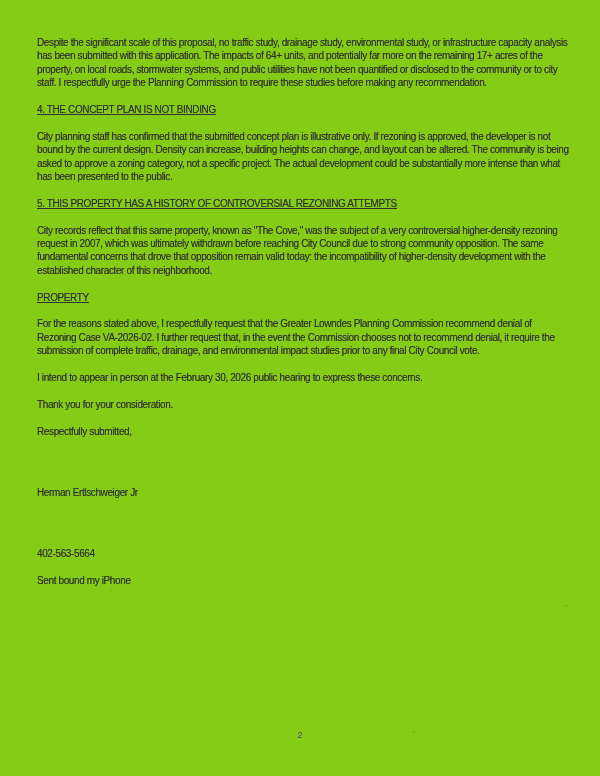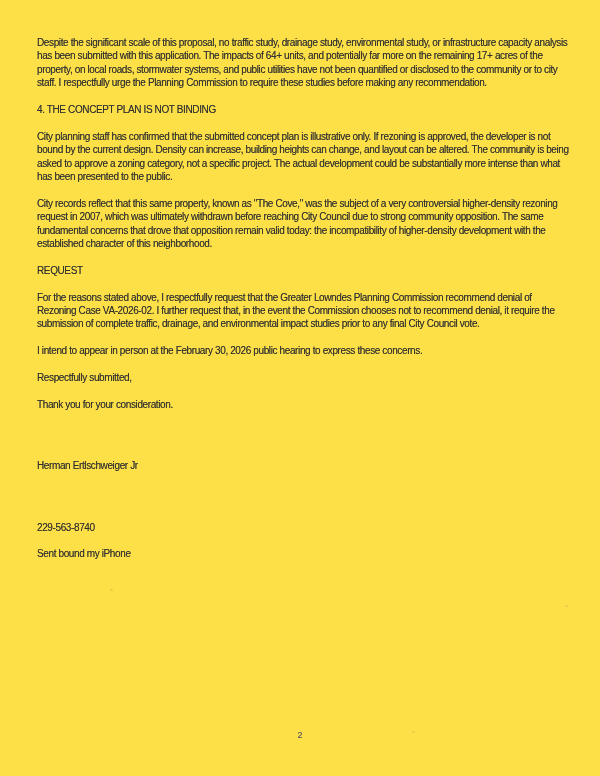--- a/index.html
+++ b/index.html
@@ -8,21 +8,21 @@
     width: 600px;
     height: 776px;
     background: #ffffff;
     overflow: hidden;
   }
 
   .scan-page {
     position: relative;
     width: 600px;
     height: 776px;
-    background: #fde047;
+    background: #84cc16;
     font-family: "Liberation Sans", "DejaVu Sans", sans-serif;
     color: #303030;
   }
 
   .letter-body {
     position: absolute;
     left: 37px;
     top: 36px;
     width: 533px;
     font-size: 10px;
@@ -32,20 +32,21 @@
   }
 
   .para {
     margin: 0 0 13.4px 0;
   }
 
   .heading {
     margin: 0 0 13.4px 0;
     font-weight: normal;
     font-size: 10px;
+    text-decoration: underline;
   }
 
   .sig-block {
     margin: 0 0 13.4px 0;
   }
 
   .sig-line {
     display: block;
     margin-top: 48px;
   }
@@ -77,36 +78,37 @@
 <div class="scan-page">
 
   <div class="letter-body">
 
     <p class="para">Despite the significant scale of this proposal, no traffic study, drainage study, environmental study, or infrastructure capacity analysis has been submitted with this application. The impacts of 64+ units, and potentially far more on the remaining 17+ acres of the property, on local roads, stormwater systems, and public utilities have not been quantified or disclosed to the community or to city staff. I respectfully urge the Planning Commission to require these studies before making any recommendation.</p>
 
     <p class="heading">4. THE CONCEPT PLAN IS NOT BINDING</p>
 
     <p class="para">City planning staff has confirmed that the submitted concept plan is illustrative only. If rezoning is approved, the developer is not bound by the current design. Density can increase, building heights can change, and layout can be altered. The community is being asked to approve a zoning category, not a specific project. The actual development could be substantially more intense than what has been presented to the public.</p>
 
+    <p class="heading">5. THIS PROPERTY HAS A HISTORY OF CONTROVERSIAL REZONING ATTEMPTS</p>
 
     <p class="para">City records reflect that this same property, known as "The Cove," was the subject of a very controversial higher-density rezoning request in 2007, which was ultimately withdrawn before reaching City Council due to strong community opposition. The same fundamental concerns that drove that opposition remain valid today: the incompatibility of higher-density development with the established character of this neighborhood.</p>
 
-    <p class="heading">REQUEST</p>
+    <p class="heading">PROPERTY</p>
 
     <p class="para">For the reasons stated above, I respectfully request that the Greater Lowndes Planning Commission recommend denial of Rezoning Case VA-2026-02. I further request that, in the event the Commission chooses not to recommend denial, it require the submission of complete traffic, drainage, and environmental impact studies prior to any final City Council vote.</p>
 
     <p class="para">I intend to appear in person at the February 30, 2026 public hearing to express these concerns.</p>
 
+    <p class="para">Thank you for your consideration.</p>
+
     <p class="para">Respectfully submitted,</p>
-
-    <p class="para">Thank you for your consideration.</p>
 
     <div class="sig-block">
       <span class="sig-line">Herman Ertlschweiger Jr</span>
-      <span class="sig-line">229-563-8740</span>
+      <span class="sig-line">402-563-5664</span>
     </div>
 
     <p class="para">Sent bound my iPhone</p>
 
   </div>
 
   <div class="page-number">2</div>
 
   <div class="speck speck-1"></div>
   <div class="speck speck-2"></div>

